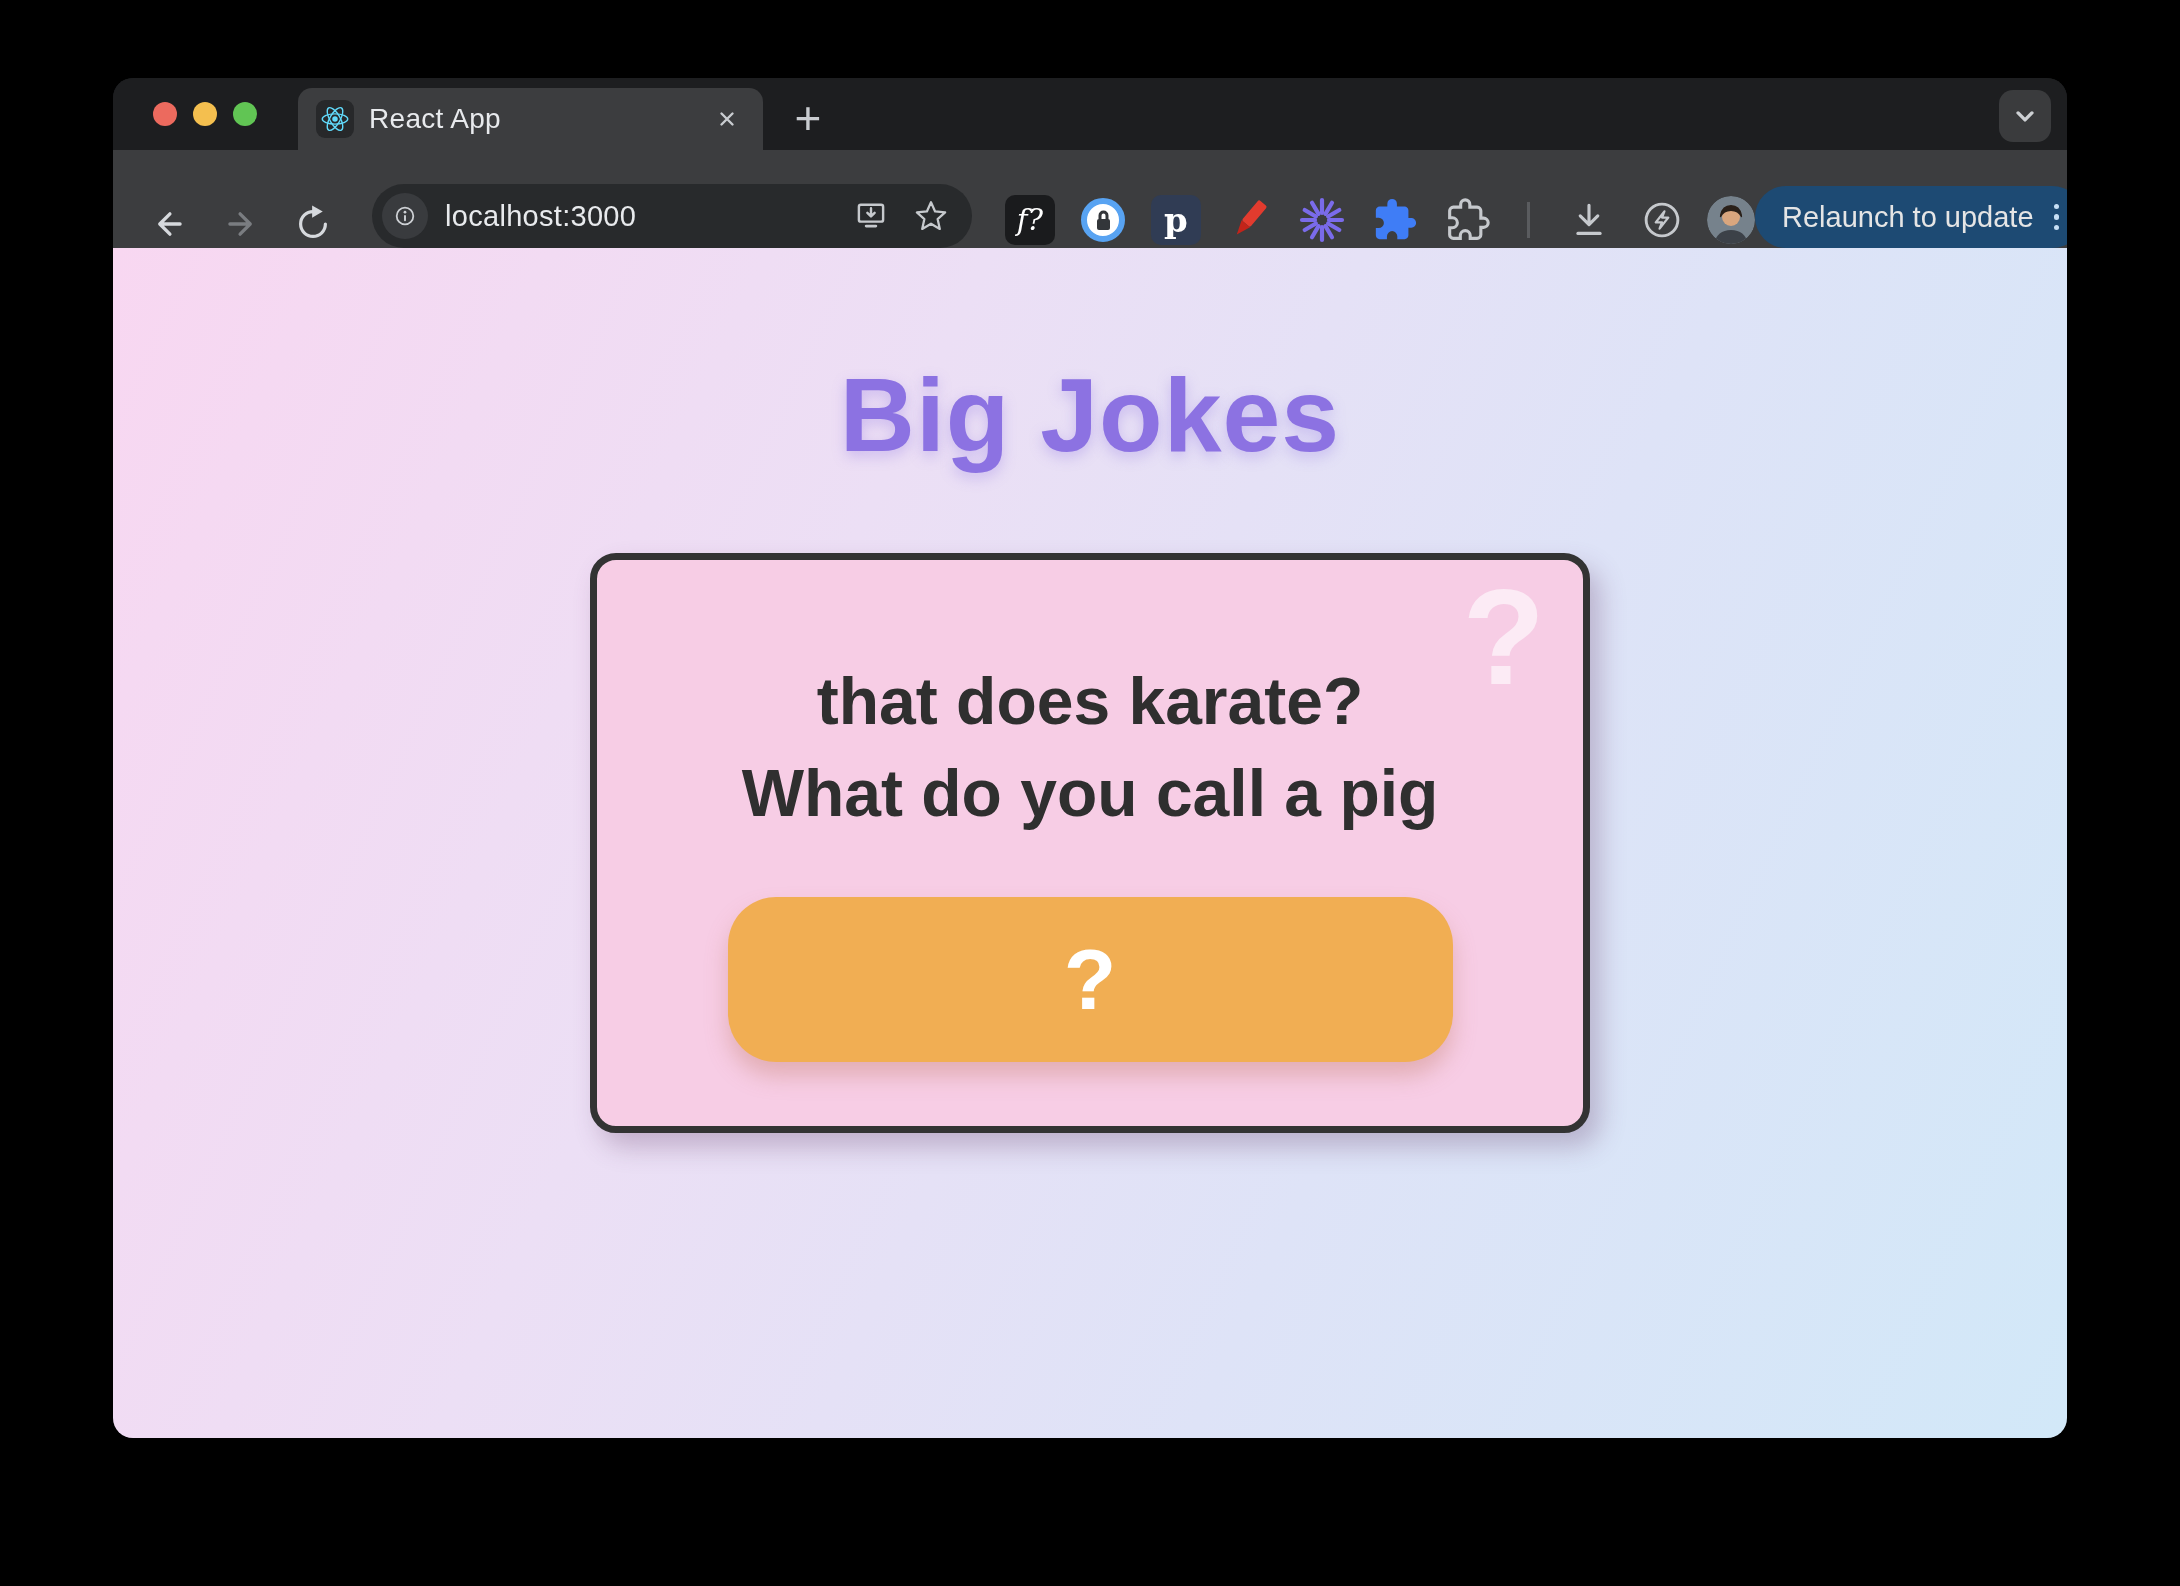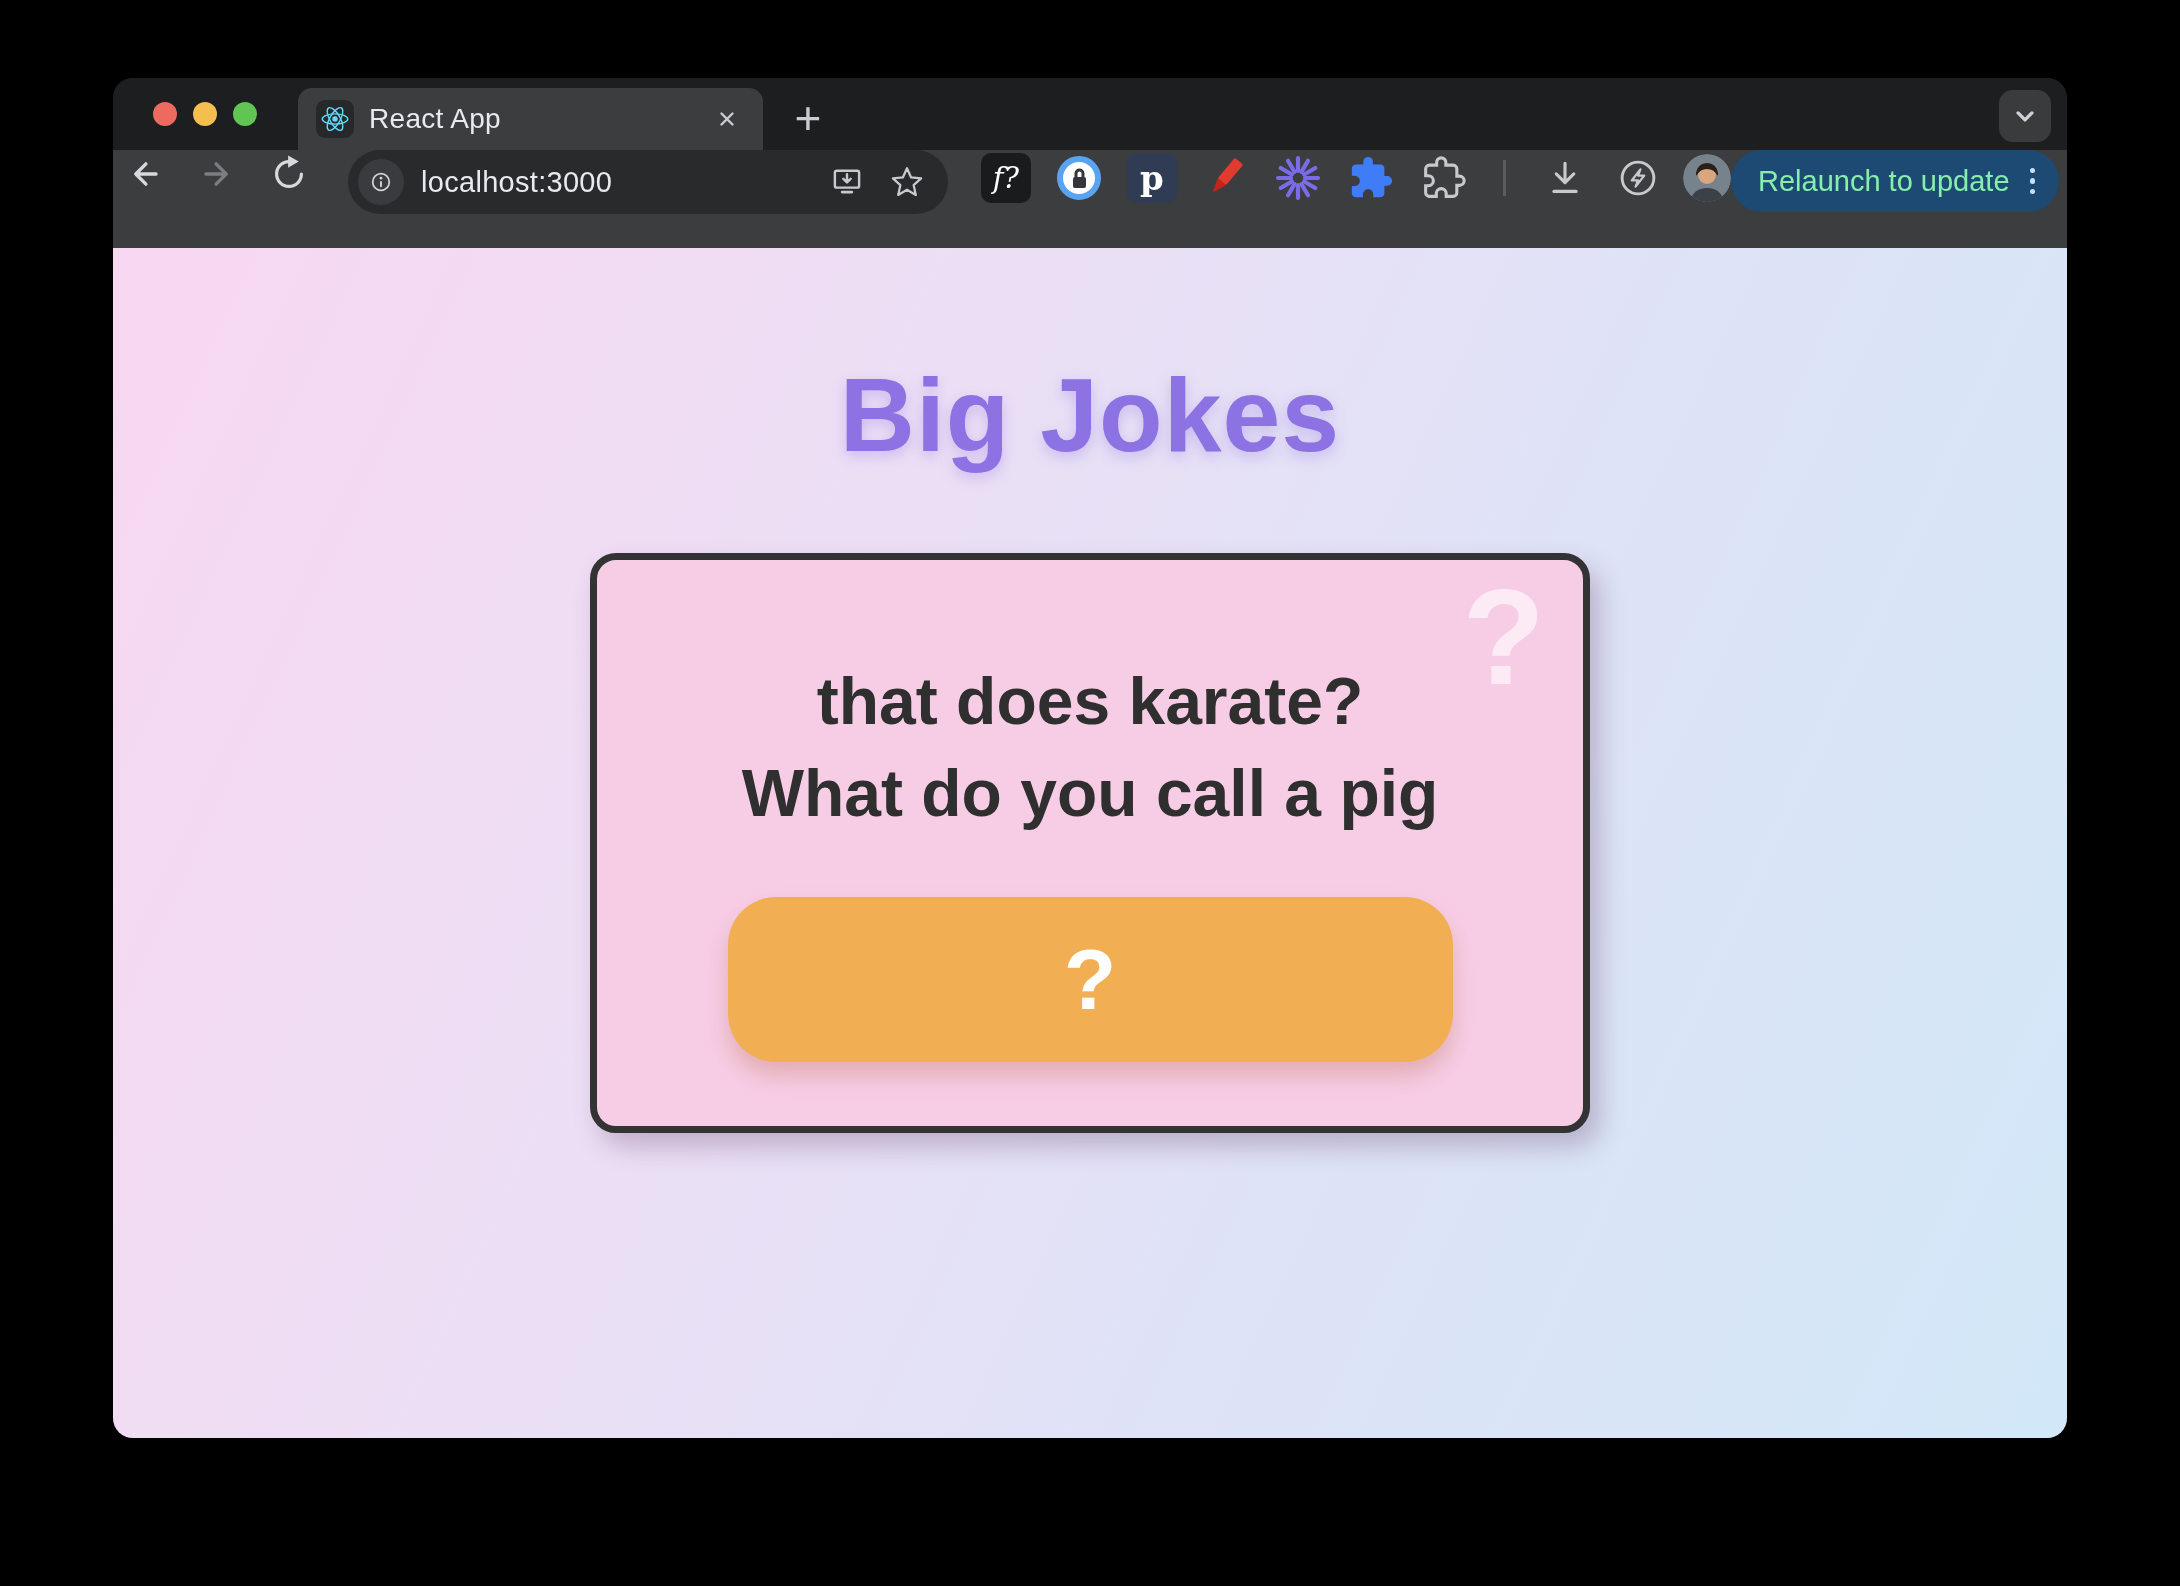--- a/index.html
+++ b/index.html
@@ -25,22 +25,22 @@
   .tab-close { margin-left:auto; width:36px; height:36px; border-radius:50%;
                display:flex; align-items:center; justify-content:center; cursor:pointer; }
   .newtab-btn { position:absolute; left:668px; top:13px; width:54px; height:54px;
                 display:flex; align-items:center; justify-content:center;
                 color:#c9ccd0; font-size:46px; font-weight:300; border-radius:50%; }
   .tabsearch-btn { position:absolute; right:16px; top:12px; width:52px; height:52px;
                    border-radius:14px; background:#3a3b3d;
                    display:flex; align-items:center; justify-content:center; }
 
   
-  .toolbar { height:98px; background:#3c3d3f; display:flex; align-items:flex-start;
-             padding:0 14px 0 8px; flex:0 0 auto; }
+  .toolbar { height:98px; background:#3c3d3f; display:flex; align-items:flex-end;
+             padding:0 14px 0 32px; flex:0 0 auto; }
   .nav-btn { width:48px; height:48px; margin-right:24px; border-radius:50%;
              display:flex; align-items:center; justify-content:center; flex:0 0 auto; }
   .urlbar { margin-left:11px; width:600px; height:64px; border-radius:32px; background:#282a2c;
             display:flex; align-items:center; padding:0 20px 0 10px; flex:0 0 auto; }
   .siteinfo-btn { width:46px; height:46px; border-radius:50%; background:#393b3e;
                   display:flex; align-items:center; justify-content:center; flex:0 0 auto; }
   .url-text { margin-left:17px; font-size:29px; color:#e8eaed; letter-spacing:.3px; flex:1; }
   .urlbar .tail-icon { margin-left:18px; flex:0 0 auto; display:flex; }
 
   .ext-cluster { display:flex; align-items:center; margin-left:30px; gap:17px; flex:0 0 auto; }
@@ -48,21 +48,21 @@
   .badge { width:50px; height:50px; border-radius:10px; display:flex;
            align-items:center; justify-content:center;
            font-family:"DejaVu Serif","Liberation Serif",serif; color:#fff; }
   .badge.f { background:#1a1b1d; font-style:italic; font-size:29px; }
   .badge.p { background:#303c54; font-weight:bold; font-size:34px; }
   .divider { width:3px; height:36px; background:#5a5c5f; margin:0 14px; }
   .avatar-btn { width:48px; height:48px; border-radius:50%; overflow:hidden; }
 
   .relaunch-btn { margin-left:auto; height:62px; border-radius:31px; background:#1d4a73;
                   display:flex; align-items:center; padding:0 20px 0 27px; gap:16px;
-                  color:#86efac; font-size:29px; flex:0 0 auto; cursor:pointer; }
+                  color:#e5e5e5; font-size:29px; flex:0 0 auto; cursor:pointer; }
   .kebab { display:flex; flex-direction:column; gap:5px; padding:4px; }
   .kebab i { width:5.5px; height:5.5px; border-radius:50%; background:#c7dff5; display:block; }
 
   
   .content { flex:1; background:linear-gradient(115deg,#f8d7f1 0%, #ecdff5 35%, #dee3f7 65%, #d2e8f8 100%);
              overflow:hidden; }
   .page-title { margin-top:108px; text-align:center; font-size:104px; font-weight:bold;
                 color:#8c72e2; letter-spacing:1px;
                 text-shadow:0 5px 14px rgba(140,114,226,.35); }
   .joke-card { position:relative; width:1000px; height:580px; margin:78px auto 0;

